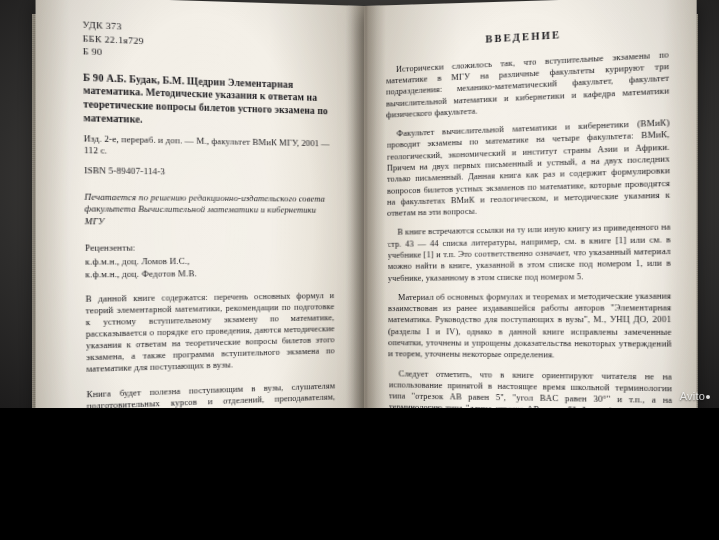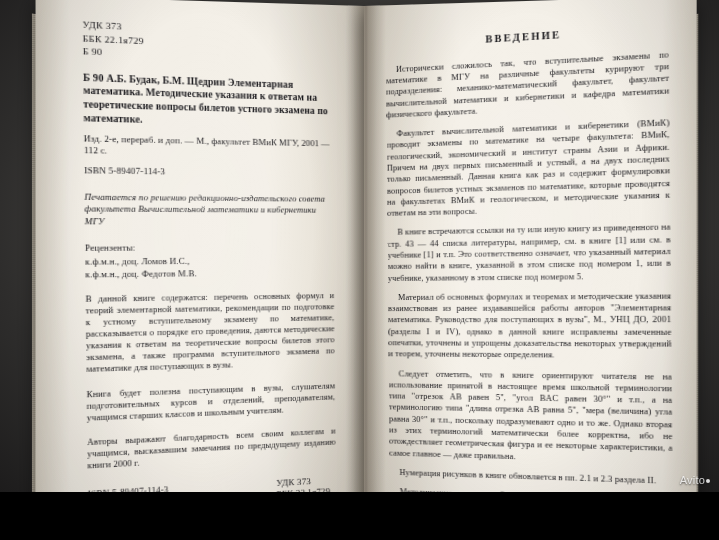--- a/index.html
+++ b/index.html
@@ -9,21 +9,21 @@
   }
   body {
     width: 719px;
     height: 540px;
     overflow: hidden;
     font-family: "Liberation Serif", serif;
   }
   #photo {
     position: relative;
     width: 719px;
-    height: 492px;
+    height: 408px;
     background: #2b2b2e;
     overflow: hidden;
   }
   
   .surface {
     position: absolute;
     inset: 0;
     background:
       radial-gradient(ellipse at 50% 45%, #6d6a66 0%, #4a4845 38%, #2e2d2c 72%, #1d1c1c 100%);
   }

